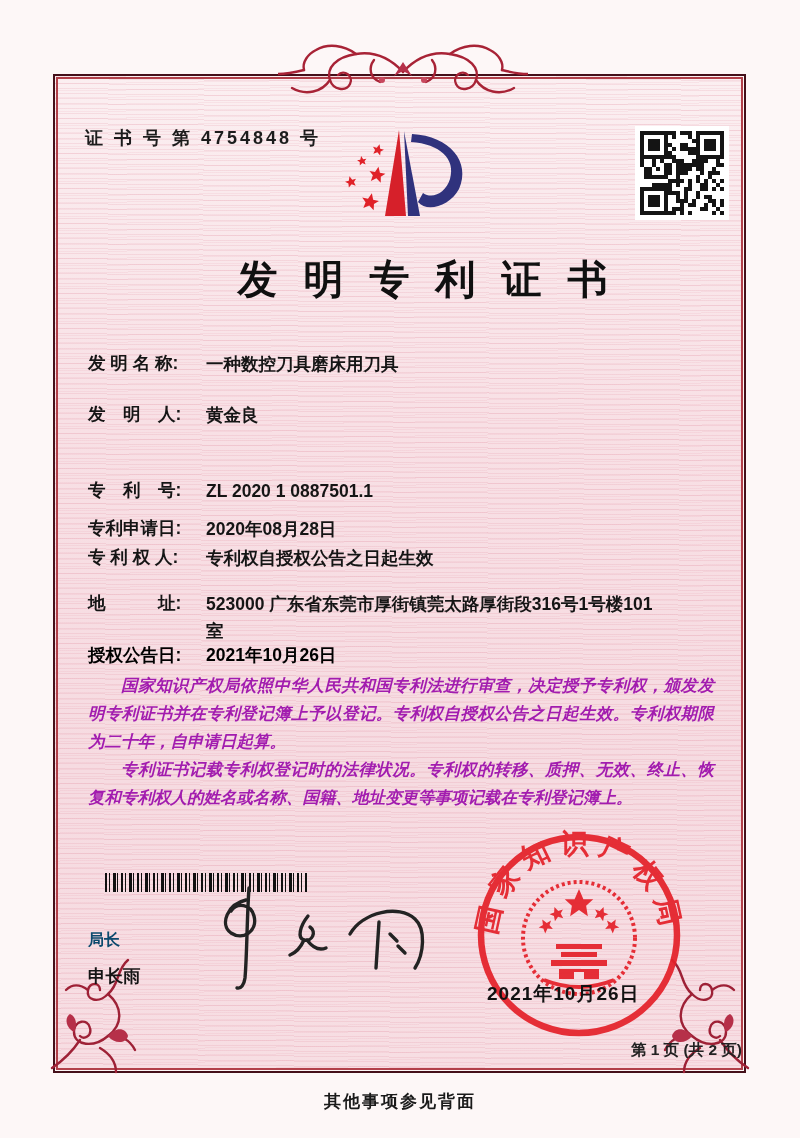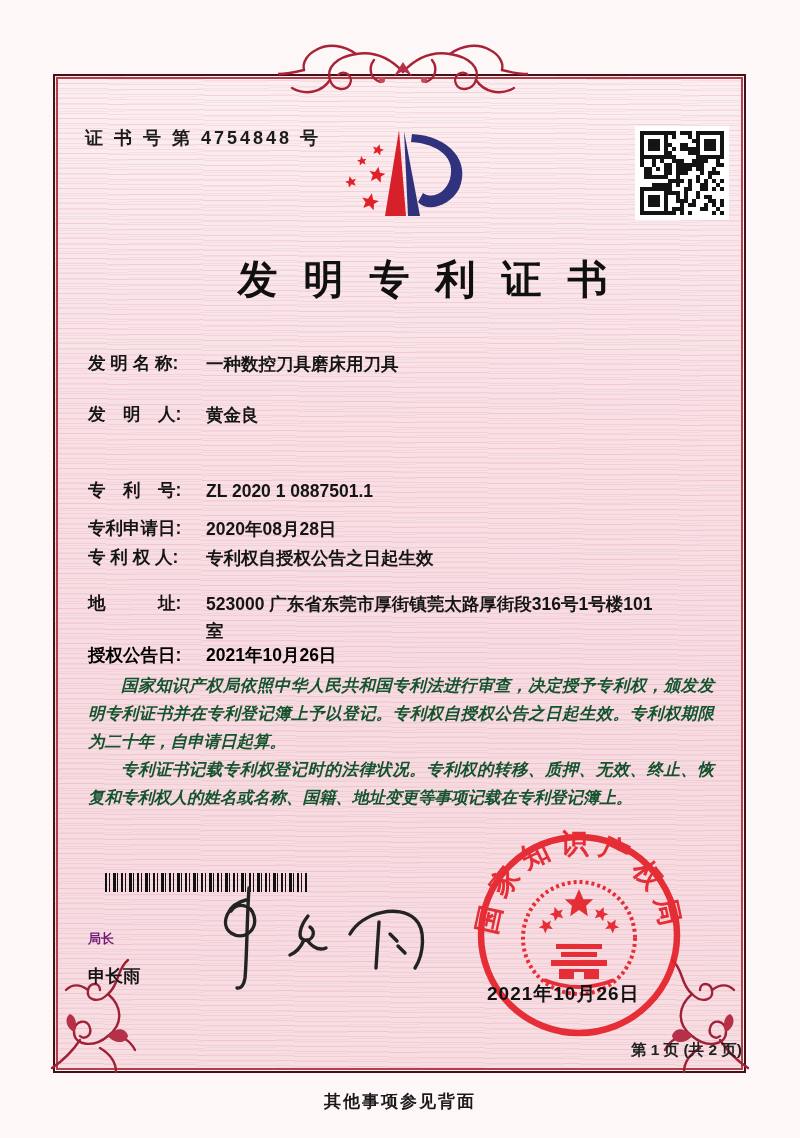--- a/index.html
+++ b/index.html
@@ -18,26 +18,26 @@
     font-size:40px;font-weight:bold;color:#101010;letter-spacing:26px;text-indent:26px;padding-left:25px;}
   .qr{position:absolute;left:635px;top:126px;width:84px;height:84px;background:#fff;padding:5px;
     display:grid;grid-template-columns:repeat(21,1fr);grid-template-rows:repeat(21,1fr);}
   .qr div.on{background:#141414;}
   .logo{position:absolute;left:328px;top:98px;}
   .field-row{position:absolute;left:88px;width:624px;display:flex;font-size:17.5px;font-weight:bold;color:#151515;}
   .f-label{width:118px;flex:none;white-space:pre;}
   .f-value{flex:1;white-space:pre-wrap;line-height:27px;}
   .grant-pair{position:absolute;display:flex;font-size:17.5px;font-weight:bold;color:#000000;}
   .paragraphs{position:absolute;left:88px;top:672px;width:626px;font-family:"Liberation Serif",serif;
-    font-style:italic;font-weight:bold;font-size:16.5px;color:#14532d;line-height:28px;text-align:justify;}
+    font-style:italic;font-weight:bold;font-size:16.5px;color:#a21caf;line-height:28px;text-align:justify;}
   .paragraphs p{margin:0;text-indent:2em;}
   .barcode{position:absolute;left:105px;top:873px;width:202px;height:19px;
     background:repeating-linear-gradient(90deg,#101010 0 2px,transparent 2px 4px,#101010 4px 5px,
       transparent 5px 8px,#101010 8px 11px,transparent 11px 12px,#101010 12px 13px,transparent 13px 16px);}
-  .director-title{position:absolute;left:88px;top:930px;font-size:13px;font-weight:bold;color:#701a75;}
+  .director-title{position:absolute;left:88px;top:930px;font-size:16px;font-weight:bold;color:#0c4a6e;}
   .director-name{position:absolute;left:88px;top:964px;font-size:17.5px;font-weight:bold;color:#151515;}
   .signature{position:absolute;left:200px;top:882px;}
   .seal{position:absolute;left:462px;top:828px;opacity:0.93;}
   .seal-date{position:absolute;left:487px;top:981px;width:190px;font-size:19px;font-weight:bold;color:#121212;letter-spacing:1px;}
   .page-indicator{position:absolute;left:53px;top:1040px;width:689px;text-align:right;font-size:15.5px;font-weight:bold;color:#222;}
   .footer-note{position:absolute;left:0;top:1090px;width:800px;text-align:center;font-family:"Liberation Serif",serif;
     font-weight:bold;font-size:17px;color:#1a1a1a;letter-spacing:2px;}
   .ornament{position:absolute;}
   .corner-right{transform:scaleX(-1);}
 </style>

